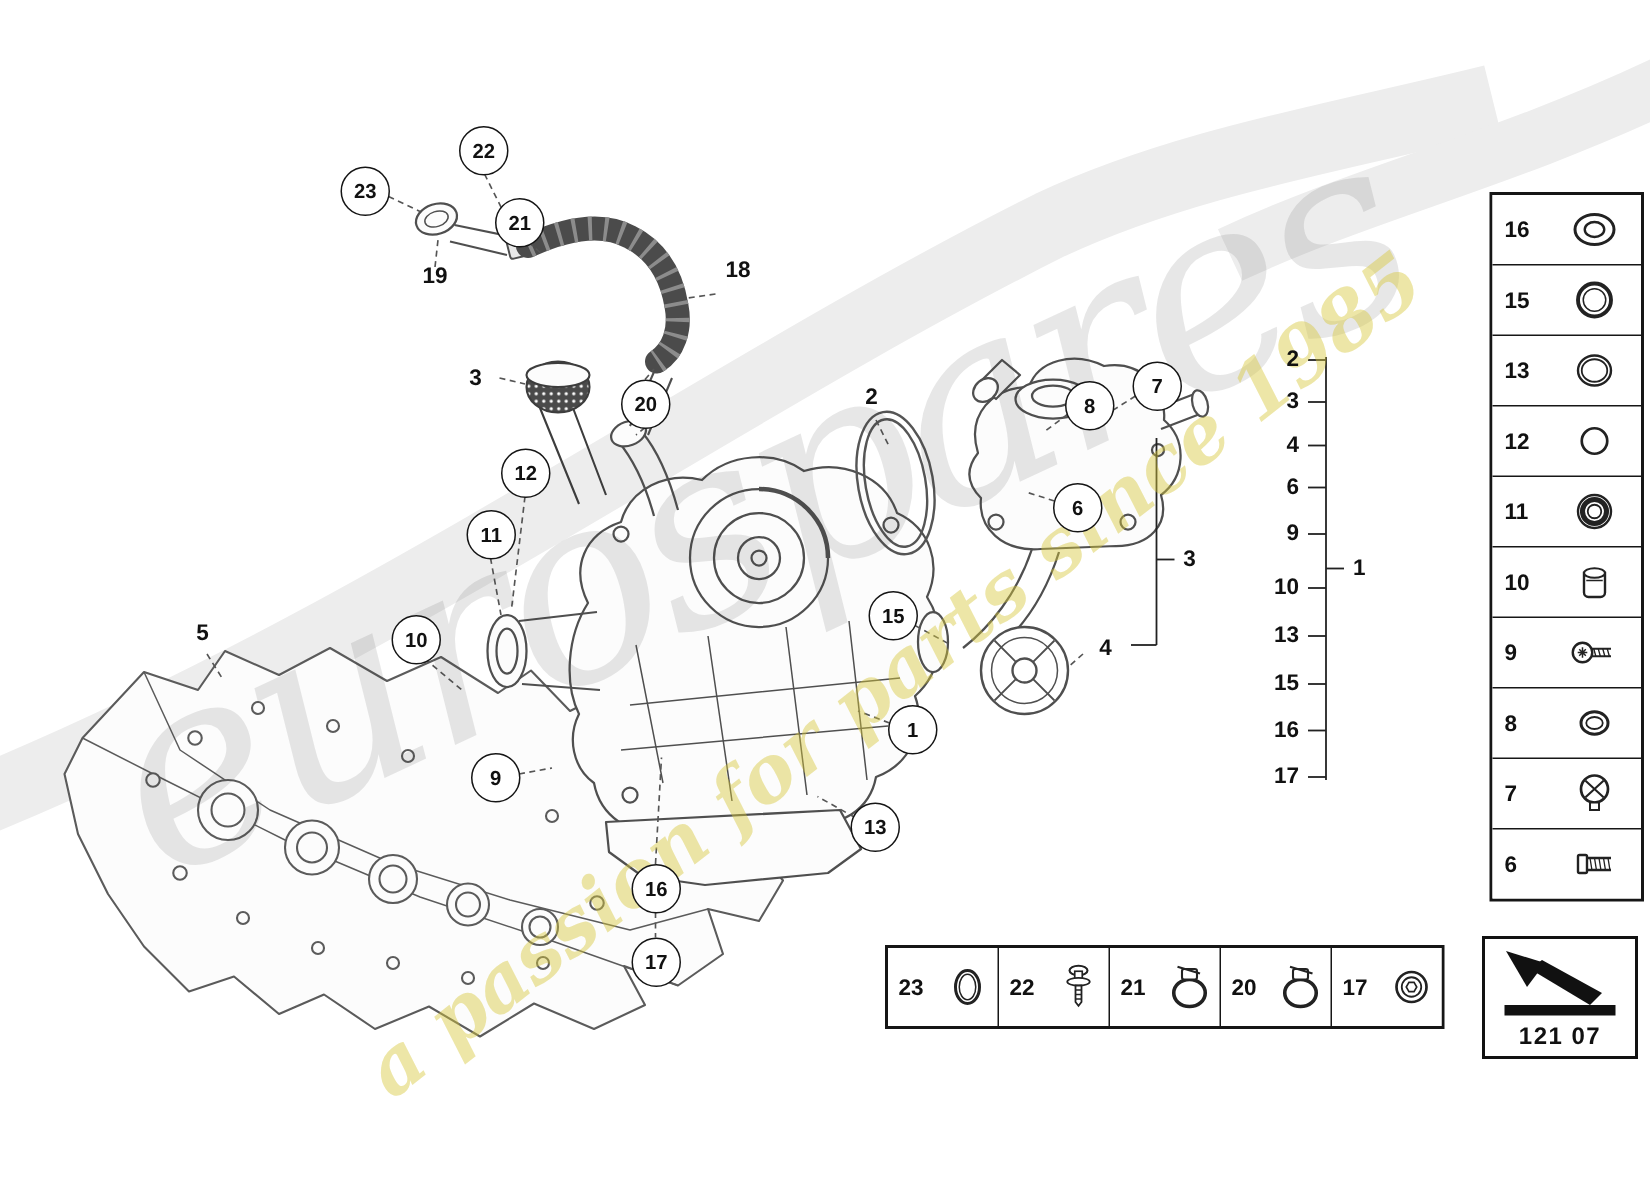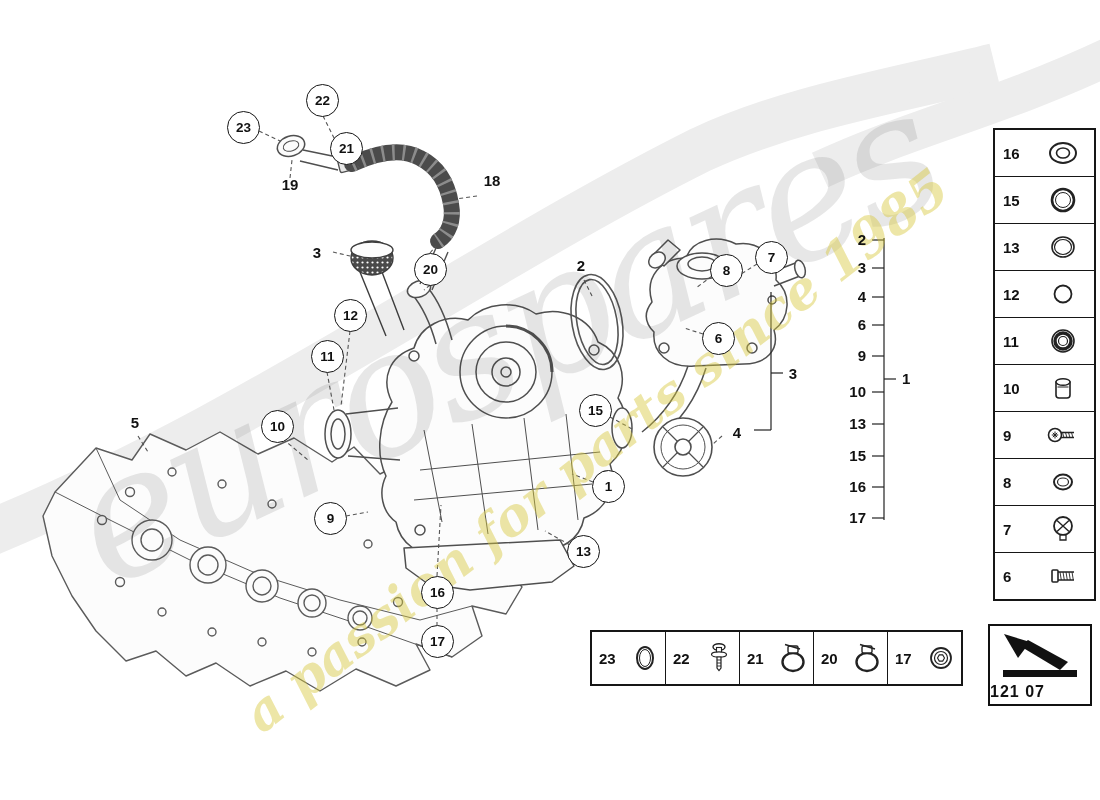--- a/index.html
+++ b/index.html
@@ -37,21 +37,21 @@
   .bottomstrip{position:absolute;left:590px;top:630px;display:flex;border:2px solid #161616;background:#fff;z-index:6;}
   .bottomstrip .bcell{width:73px;height:52px;border-left:1.6px solid #161616;display:flex;align-items:center;background:#fff;}
   .bottomstrip .bcell:first-child{border-left:none;}
   .bottomstrip .num{width:26px;padding-left:7px;font-weight:700;font-size:15px;}
   .bottomstrip .ic{flex:1;display:flex;align-items:center;justify-content:center;}
 
   
   .codebox{position:absolute;left:988px;top:624px;width:104px;height:82px;border:2.5px solid #111;
     background:#fff;z-index:6;display:flex;flex-direction:column;box-sizing:border-box;}
   .codebox .artarea{flex:1;display:flex;align-items:center;justify-content:center;}
-  .codebox .code{text-align:left;font-weight:700;font-size:16px;padding-bottom:3px;letter-spacing:1px;}
+  .codebox .code{text-align:center;font-weight:700;font-size:16px;padding-bottom:3px;letter-spacing:1px;}
 </style>
 </head>
 <body>
 
 <div class="stage">
 
   <svg class="art-layer" width="1100" height="800" viewBox="0 0 1100 800">
     <defs>
       <pattern id="mesh" width="5" height="5" patternUnits="userSpaceOnUse">
         <rect width="5" height="5" fill="#4a4a4a"></rect>

